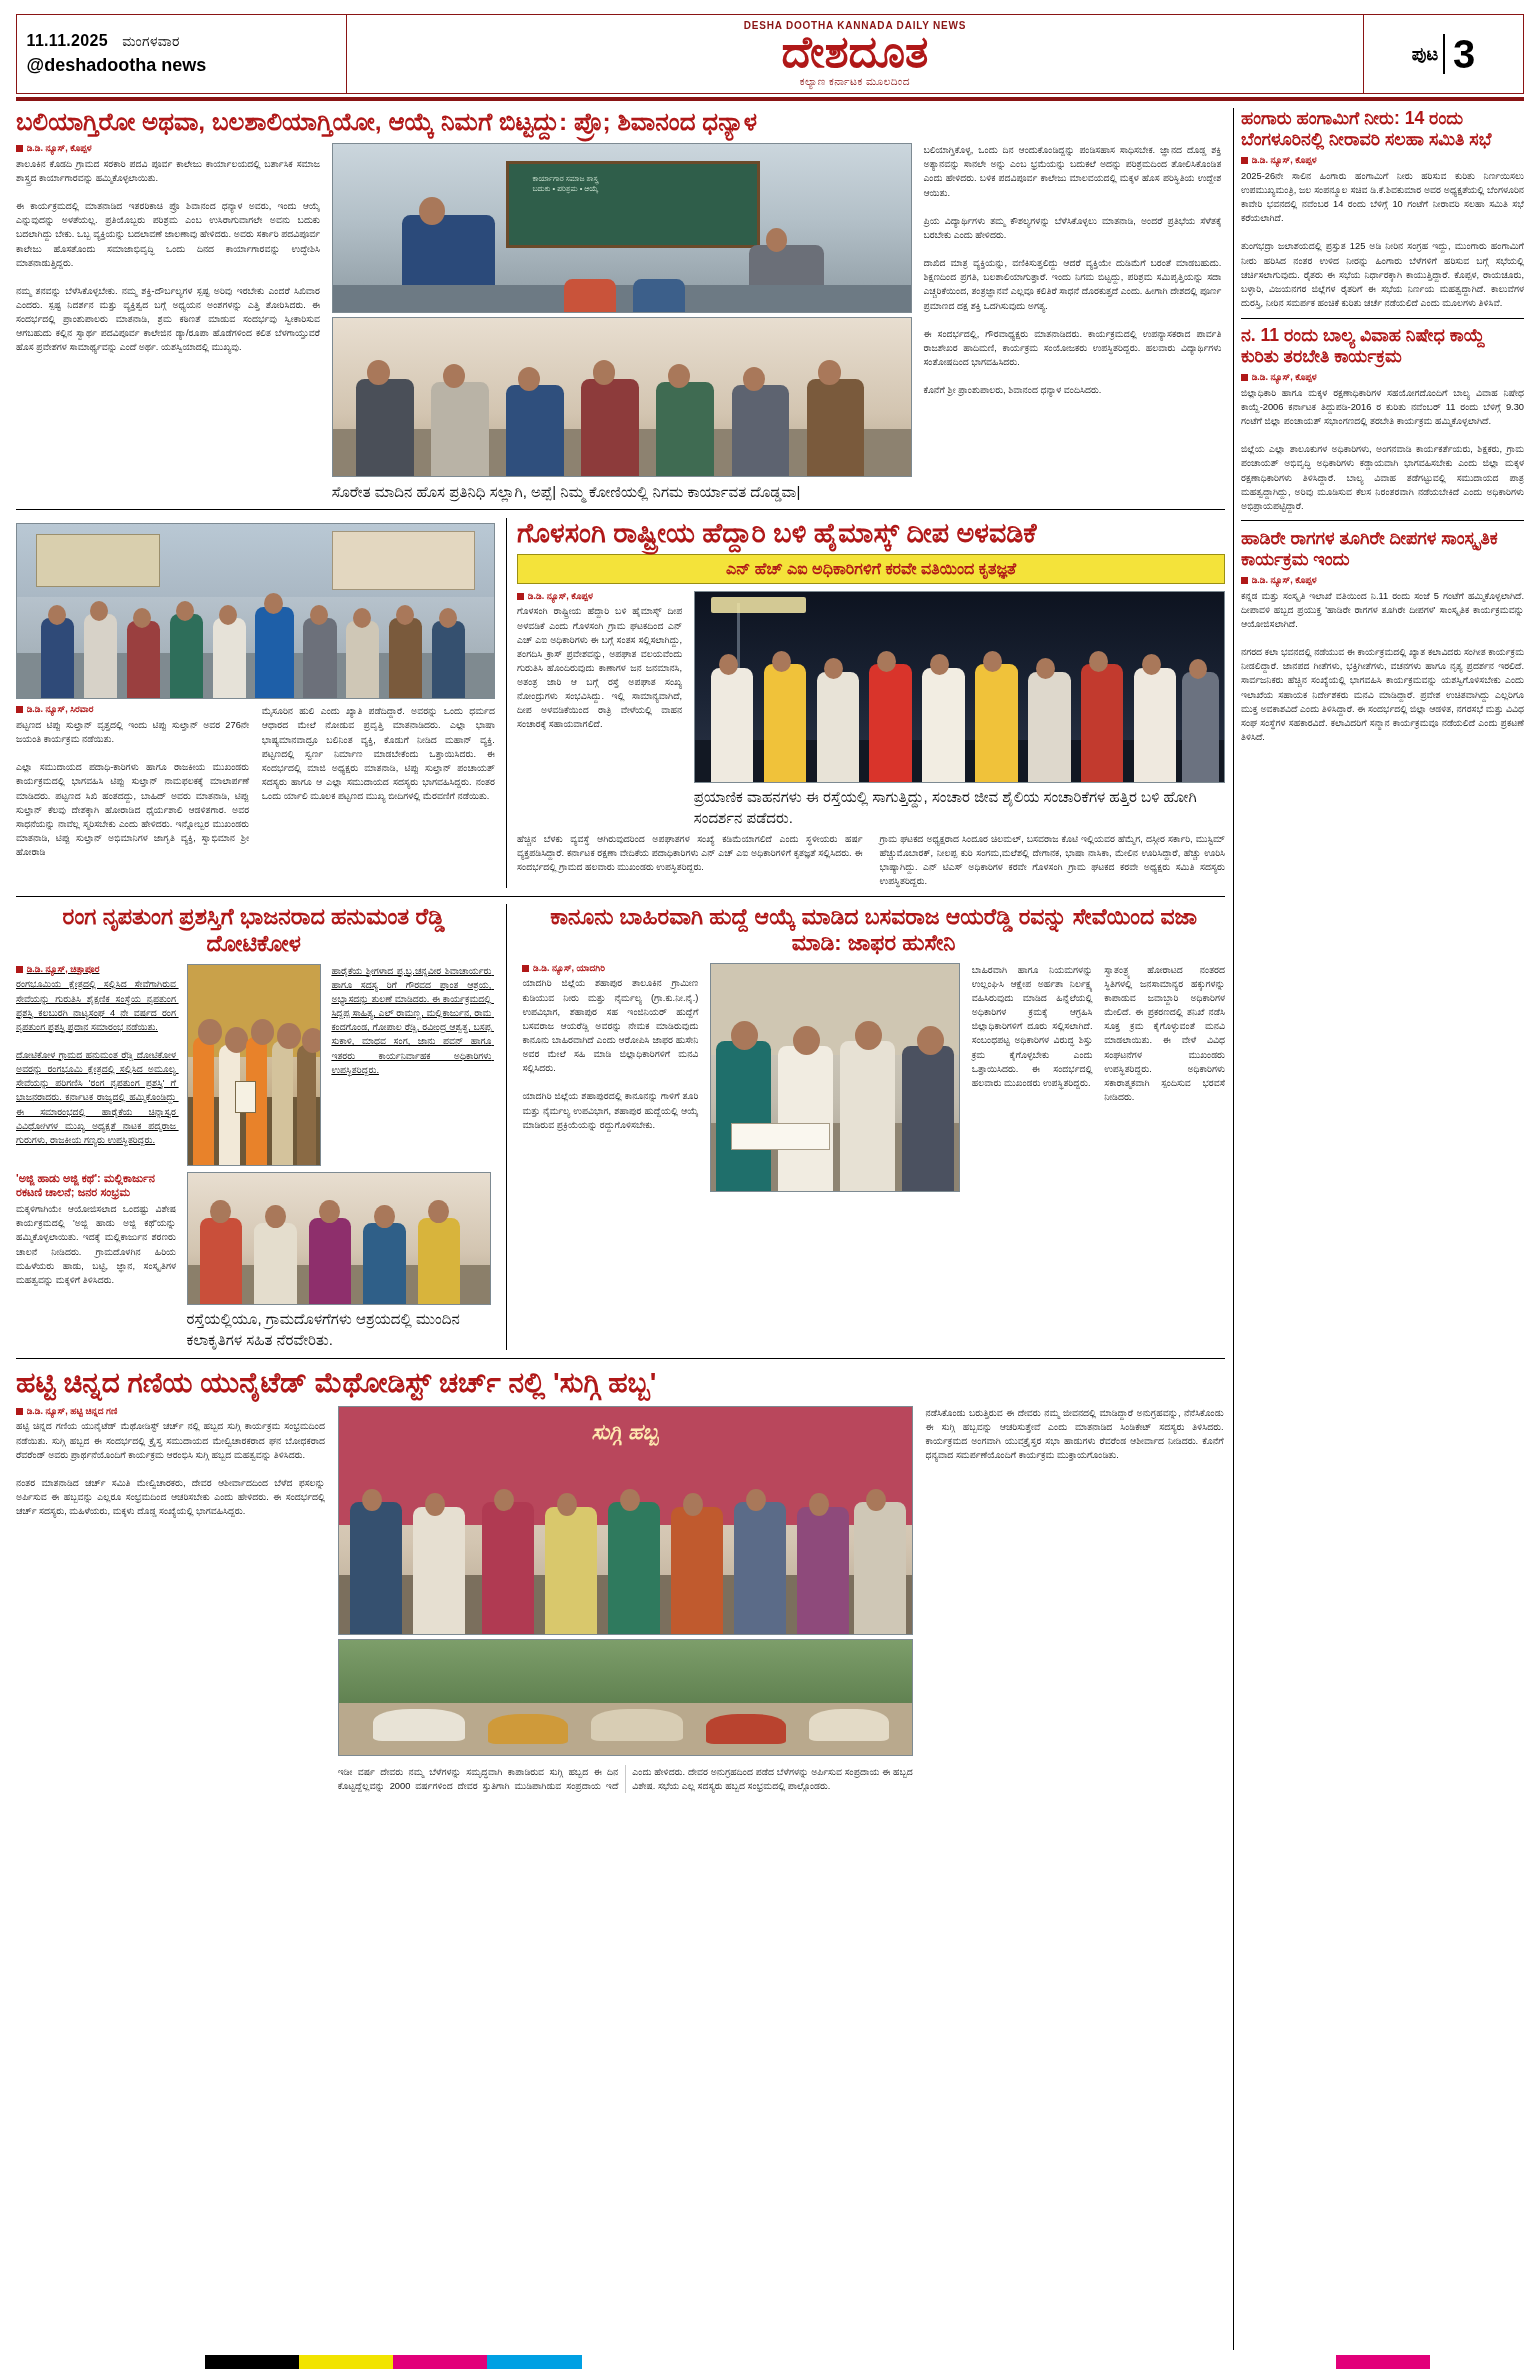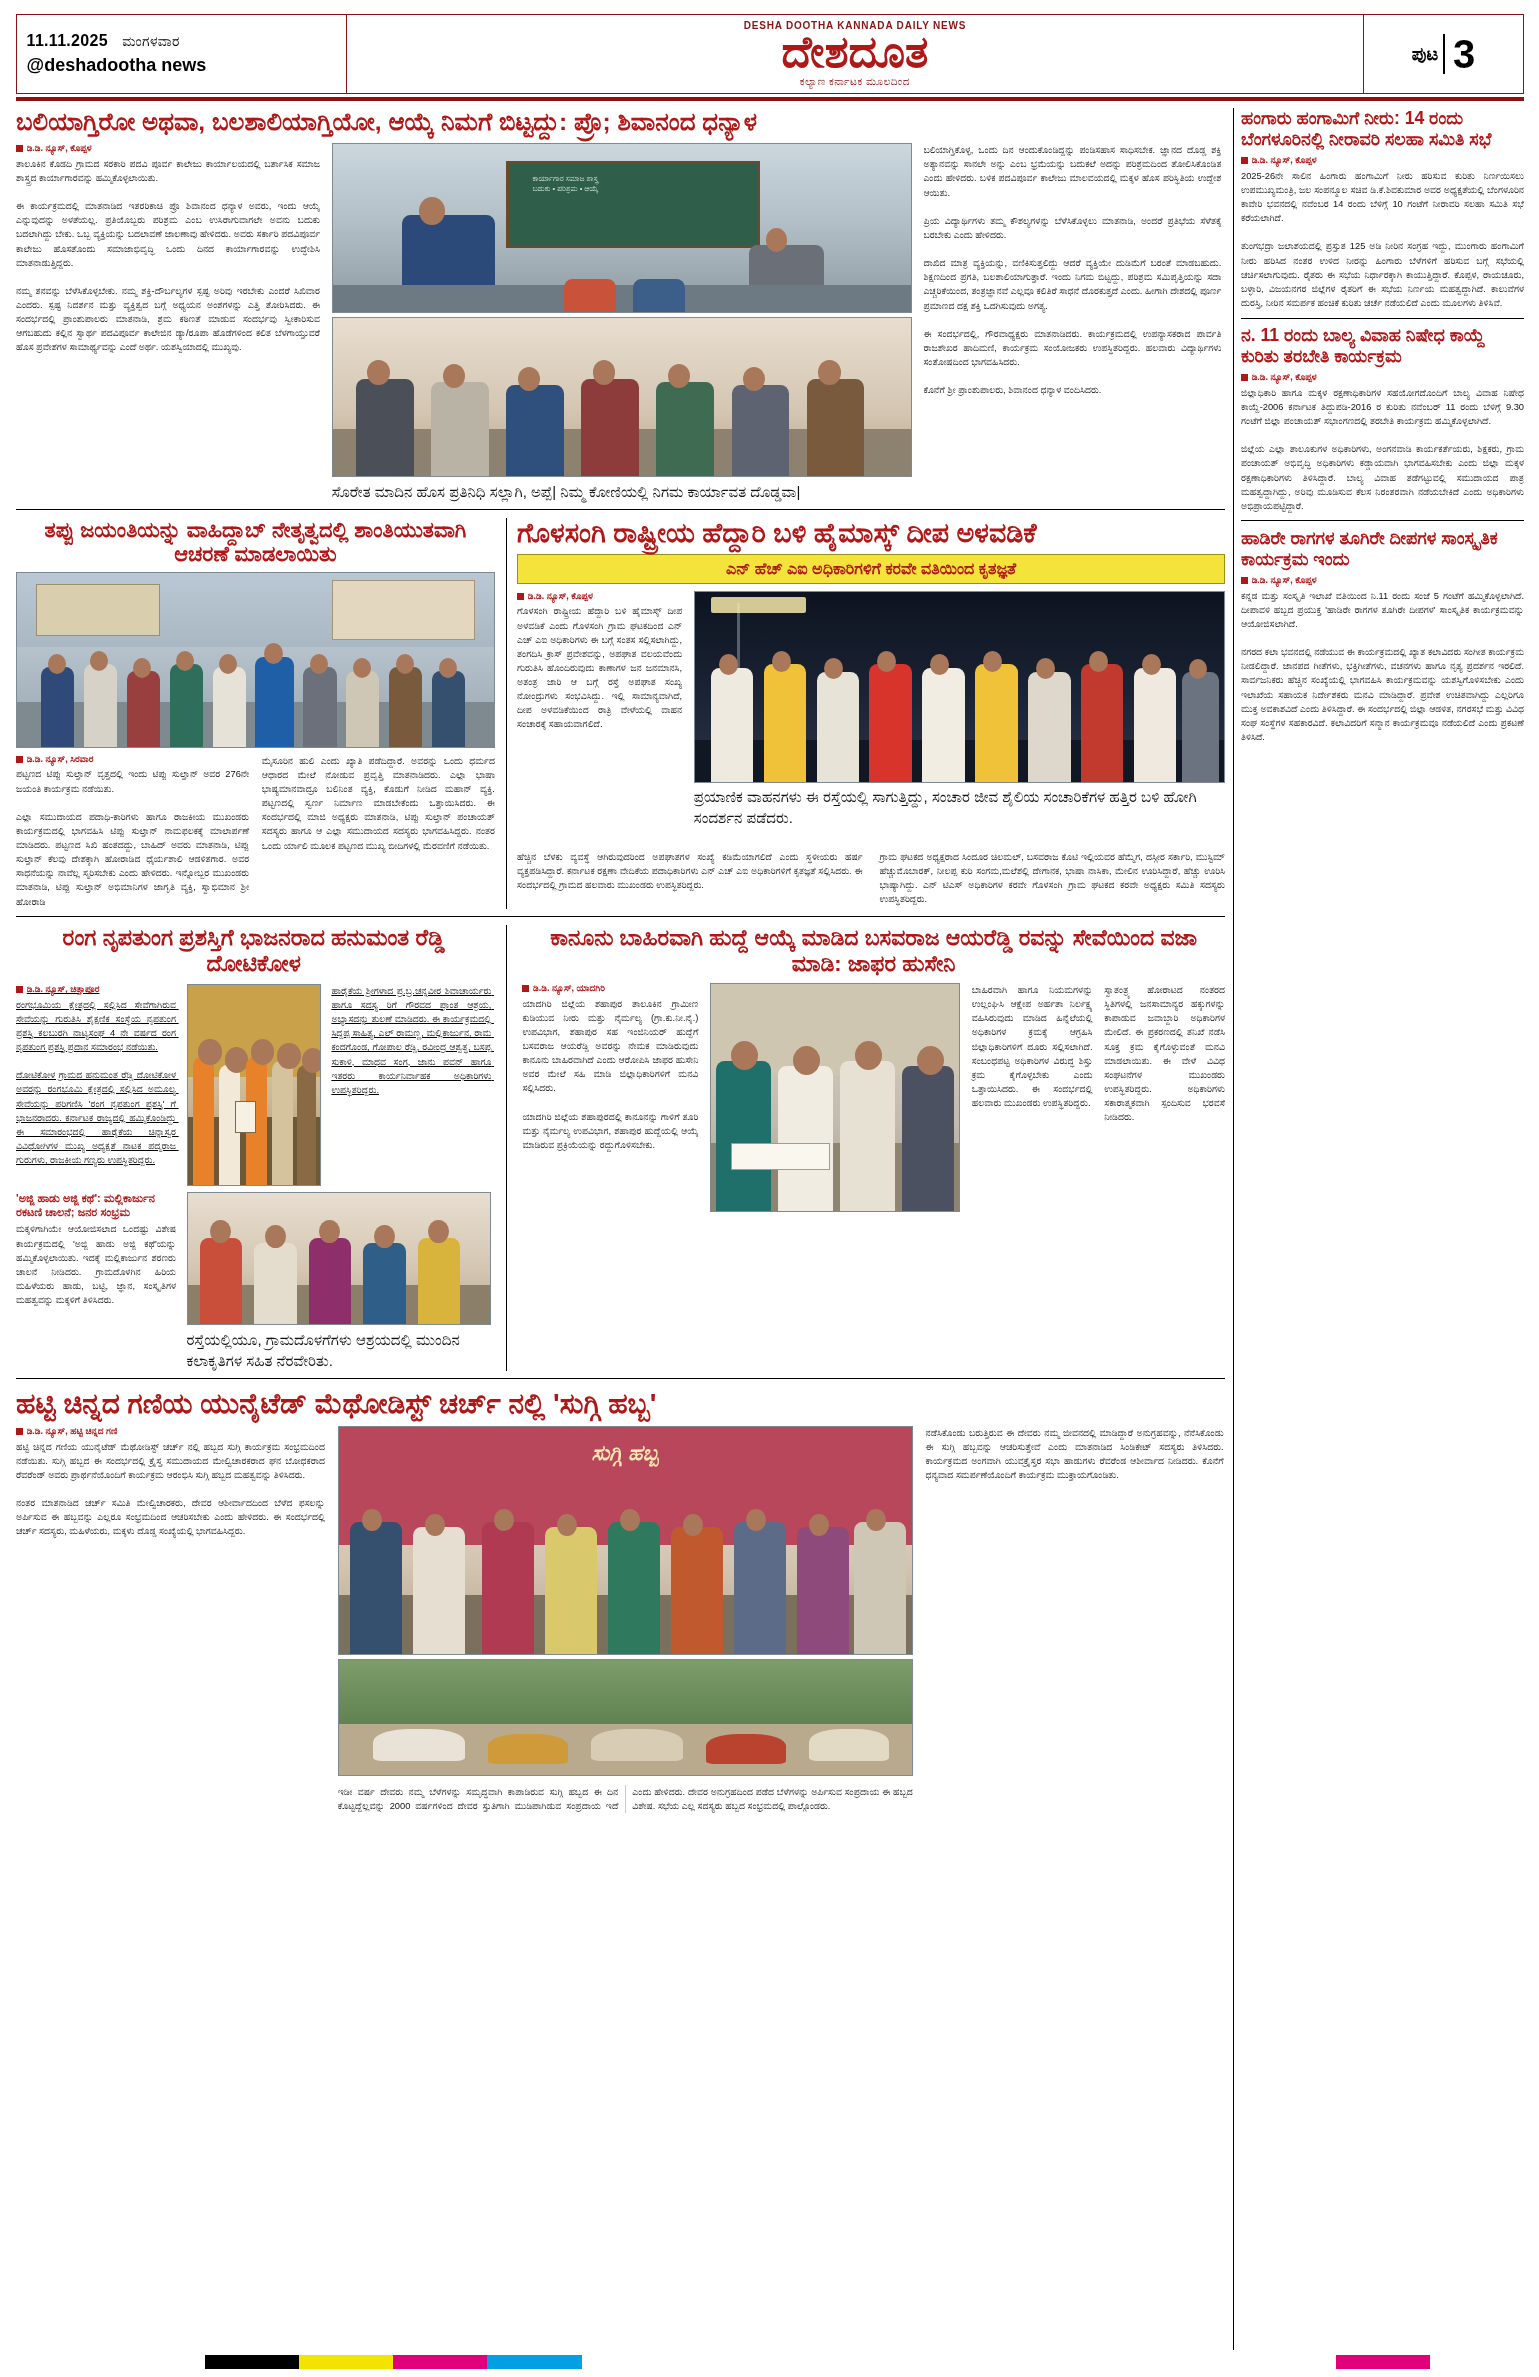--- a/index.html
+++ b/index.html
@@ -267,21 +267,20 @@
 ಕೊನೆಗೆ ಶ್ರೀ ಪ್ರಾಂಶುಪಾಲರು, ಶಿವಾನಂದ ಧನ್ಯಾಳ ವಂದಿಸಿದರು.</div>
           </div>
         </div>
       </div>
 
       <div class="divider-h"></div>
 
       <div style="display:flex; gap:10.6px;">
 
         <div style="width:479px;">
-          <div class="hl" style="font-size:21px;text-align:center;">ತಪ್ಪು ಜಯಂತಿಯನ್ನು ವಾಹಿದ್ದಾಬ್ ನೇತೃತ್ವದಲ್ಲಿ ಶಾಂತಿಯುತವಾಗಿ ಆಚರಣೆ ಮಾಡಲಾಯಿತು</div>
           <div class="photo ph-street" style="height:176px;margin-top:5.3px;">
             <div style="position:absolute;left:0;right:0;top:0;height:42%;background:linear-gradient(#b9c8d4,#aab8c4);"></div>
             <div style="position:absolute;left:4%;top:6%;width:26%;height:30%;background:#d9cfae;border:1.1px solid #9b8f6d;"></div>
             <div style="position:absolute;left:66%;top:4%;width:30%;height:34%;background:#e3d7c0;border:1.1px solid #a2957a;"></div>
             <div style="position:absolute;left:0;right:0;bottom:0;height:26%;background:#7f8a90;"></div>
             <div class="person" style="left:5%;width:7%;height:46%;background:#2f4a78;"></div>
             <div class="head" style="left:6.4%;bottom:42%;width:18px;height:20px;"></div>
             <div class="person" style="left:14%;width:7%;height:48%;background:#d7d2c8;"></div>
             <div class="head" style="left:15.4%;bottom:44%;width:18px;height:20px;"></div>
             <div class="person" style="left:23%;width:7%;height:44%;background:#9a3f3f;"></div>
@@ -352,21 +351,21 @@
                 <div class="person" style="left:73%;width:8%;height:62%;background:#c23a2e;"></div>
                 <div class="head" style="left:74.5%;bottom:58%;width:19px;height:21px;"></div>
                 <div class="person" style="left:83%;width:8%;height:60%;background:#efe9df;"></div>
                 <div class="head" style="left:84.5%;bottom:56%;width:19px;height:21px;"></div>
                 <div class="person" style="left:92%;width:7%;height:58%;background:#6b7280;"></div>
                 <div class="head" style="left:93.3%;bottom:54%;width:18px;height:20px;"></div>
               </div>
               <div class="cap">ಪ್ರಯಾಣಿಕ ವಾಹನಗಳು ಈ ರಸ್ತೆಯಲ್ಲಿ ಸಾಗುತ್ತಿದ್ದು, ಸಂಚಾರ ಜೀವ ಶೈಲಿಯ ಸಂಚಾರಿಕೆಗಳ ಹತ್ತಿರ ಬಳಿ ಹೋಗಿ ಸಂದರ್ಶನ ಪಡೆದರು.</div>
             </div>
           </div>
-          <div style="display:flex;gap:17px;margin-top:22px;">
+          <div style="display:flex;gap:17px;margin-top:4px;">
             <div style="width:49%;">
               <div class="kn-text">ಹೆಚ್ಚಿನ ಬೆಳಕು ವ್ಯವಸ್ಥೆ ಆಗಿರುವುದರಿಂದ ಅಪಘಾತಗಳ ಸಂಖ್ಯೆ ಕಡಿಮೆಯಾಗಲಿದೆ ಎಂದು ಸ್ಥಳೀಯರು ಹರ್ಷ ವ್ಯಕ್ತಪಡಿಸಿದ್ದಾರೆ. ಕರ್ನಾಟಕ ರಕ್ಷಣಾ ವೇದಿಕೆಯ ಪದಾಧಿಕಾರಿಗಳು ಎನ್ ಎಚ್ ಎಐ ಅಧಿಕಾರಿಗಳಿಗೆ ಕೃತಜ್ಞತೆ ಸಲ್ಲಿಸಿದರು. ಈ ಸಂದರ್ಭದಲ್ಲಿ ಗ್ರಾಮದ ಹಲವಾರು ಮುಖಂಡರು ಉಪಸ್ಥಿತರಿದ್ದರು.</div>
             </div>
             <div style="width:49%;">
               <div class="kn-text">ಗ್ರಾಮ ಘಟಕದ ಅಧ್ಯಕ್ಷರಾದ ಸಿಂದೂರ ಚಿಲಮಲ್, ಬಸವರಾಜ ಕೊಟಿ ಇಲ್ಲಿಯವರ ಹೆಮ್ಮೆಗ, ದಸ್ಗೀರ ಸರ್ಕಾರಿ, ಮುಸ್ಟಿಮ್ ಹೆಚ್ಚುಮೊಬಾರಕ್, ನೀಲಪ್ಪ ಕುರಿ ಸಂಗಮ,ಮಲೆಶಲ್ಲಿ ದೇಗಾನಕ, ಭಾಷಾ ನಾಸಿಕಾ, ಮೇಲಿನ ಊರಿಸಿದ್ದಾರೆ, ಹೆಚ್ಚು ಊರಿಸಿ ಭಾಷ್ಯಾಗಿದ್ದು. ಎನ್ ಟಿಎಸ್ ಅಧಿಕಾರಿಗಳ ಕರವೇ ಗೊಳಸಂಗಿ ಗ್ರಾಮ ಘಟಕದ ಕರವೇ ಅಧ್ಯಕ್ಷರು ಸಮಿತಿ ಸದಸ್ಯರು ಉಪಸ್ಥಿತರಿದ್ದರು.</div>
             </div>
           </div>
         </div>
       </div>
 

